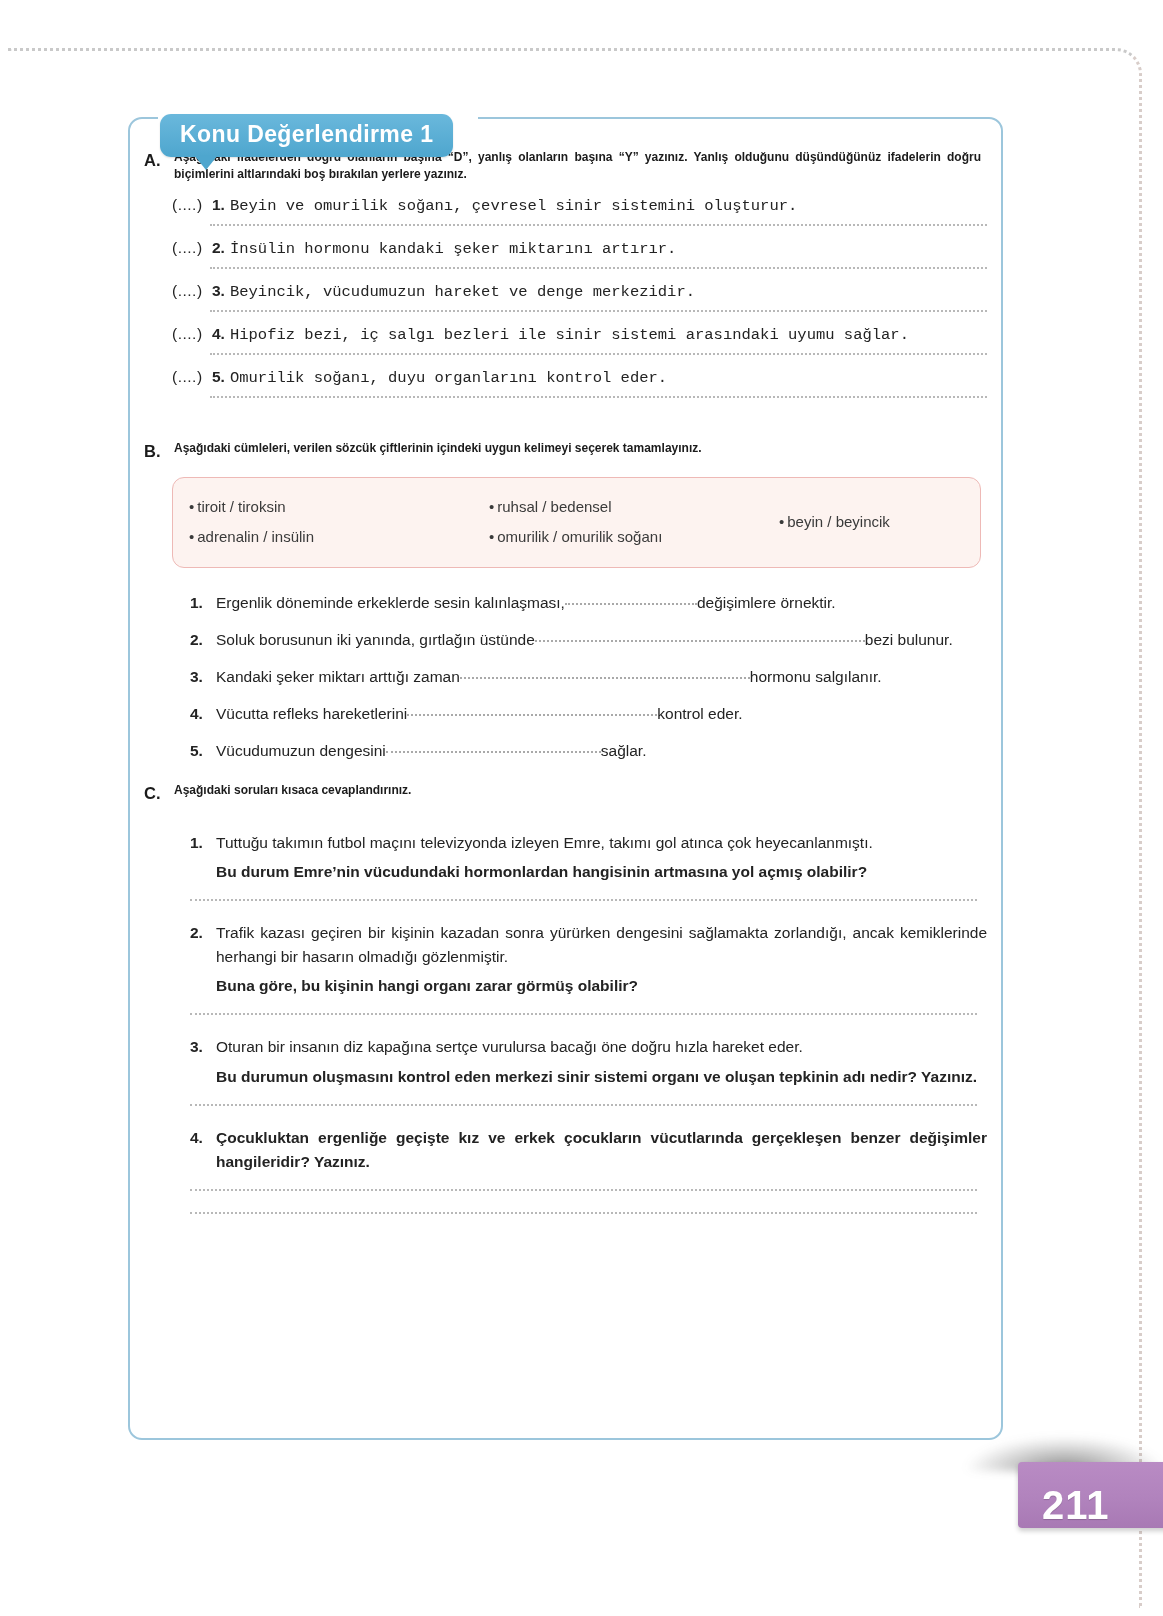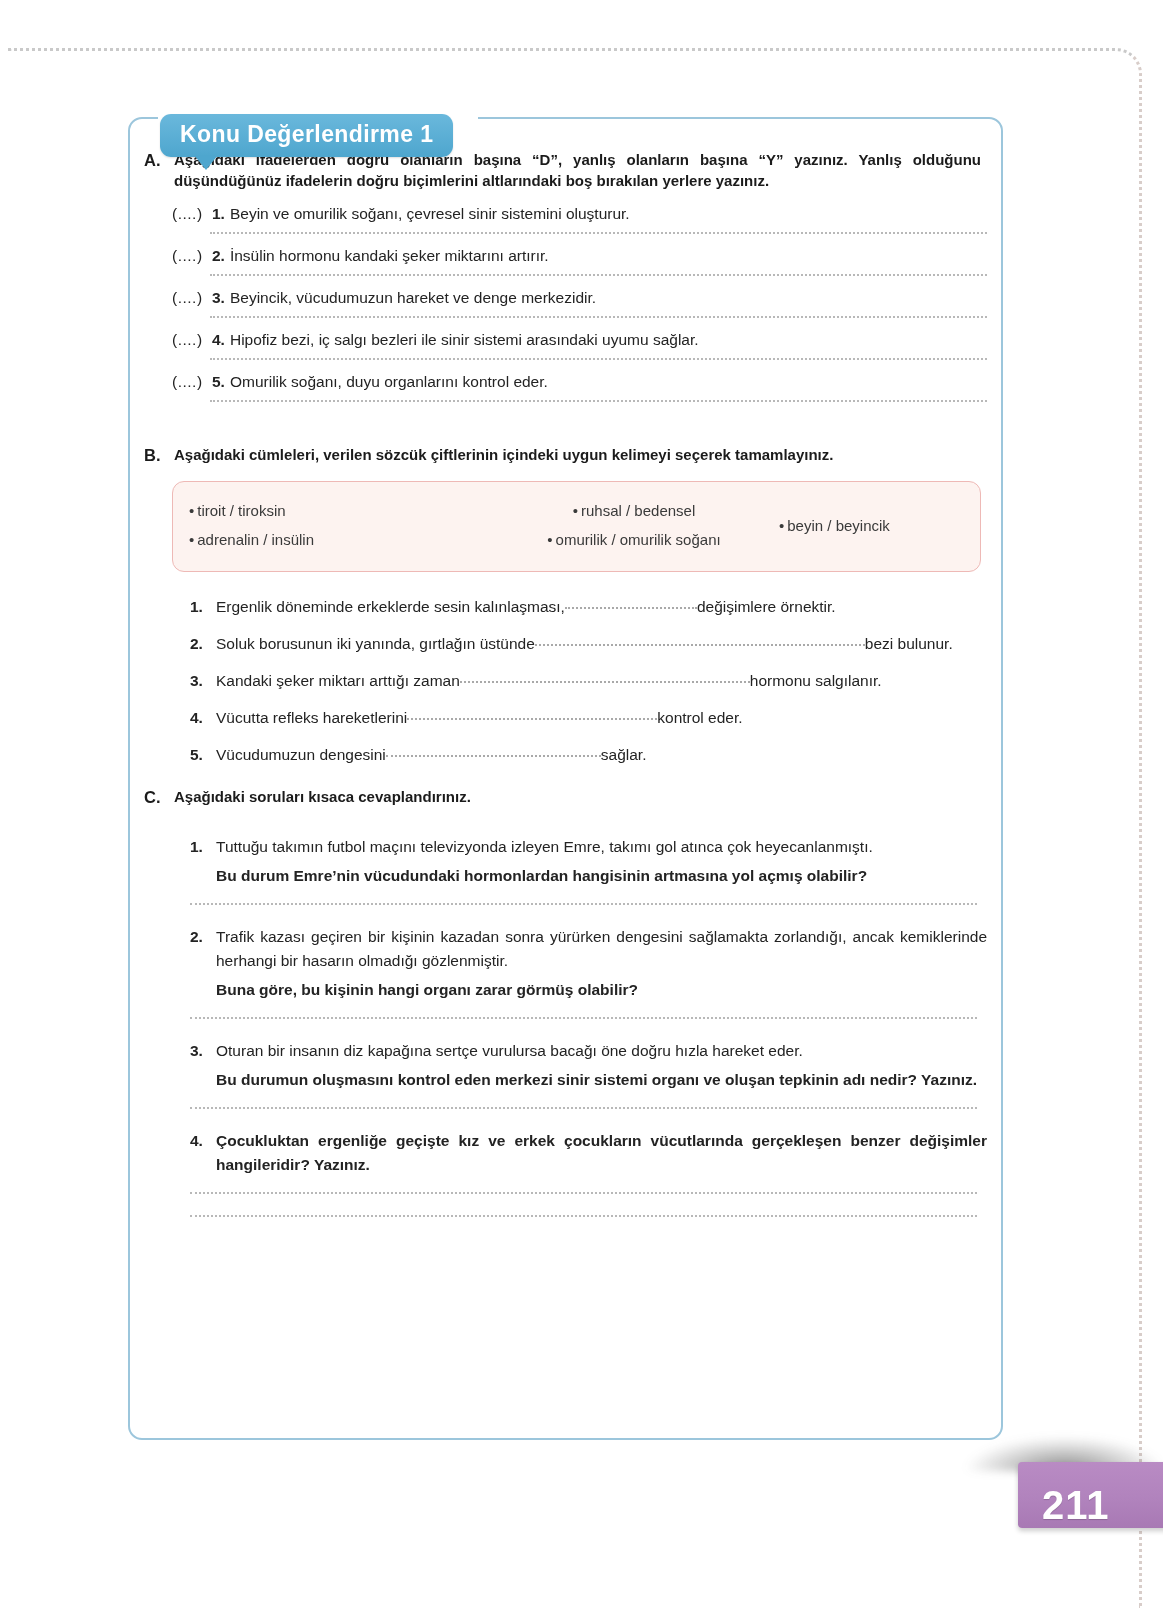--- a/index.html
+++ b/index.html
@@ -103,38 +103,38 @@
   }
   .sec-letter {
     flex: 0 0 30px;
     font-size: 16.5px;
     font-weight: bold;
     color: #1b1b1b;
     line-height: 1.42;
   }
   .sec-head {
     flex: 1;
-    font-size: 15px;
+    font-size: 12px;
     font-weight: bold;
     color: #1b1b1b;
     line-height: 1.42;
     text-align: justify;
   }
 
   
   .a-item {
     display: flex;
     align-items: baseline;
     margin: 13px 0 0 34px;
     font-size: 15.5px;
     color: #232323;
   }
   .a-paren { flex: 0 0 40px; letter-spacing: 0.5px; }
   .a-num   { font-weight: bold; margin-right: 5px; }
-  .a-text  { flex: 1; }
+  .a-text  { flex: 1; font-family: Liberation Mono, monospace; }
 
   .dotline {
     margin: 9px 0 0 72px;
     height: 2px;
     border-bottom: 2px dotted #b8b8b8;
   }
 
   
   .wordbank {
     margin: 14px 6px 0 34px;
@@ -143,21 +143,21 @@
     background: #fdf3f0;
     display: flex;
     padding: 14px 32px 16px 16px;
   }
   .wb-col {
     display: flex;
     flex-direction: column;
     justify-content: center;
   }
   .wb-col.c1 { flex: 0 0 300px; }
-  .wb-col.c2 { flex: 0 0 290px; text-align: center; }
+  .wb-col.c2 { flex: 0 0 290px; }
   .wb-col.c3 { flex: 1; }
   .wb-item {
     font-size: 15px;
     color: #3a3a3a;
     line-height: 1.95;
     white-space: nowrap;
   }
   .wb-bullet { margin-right: 3px; }
 
   

